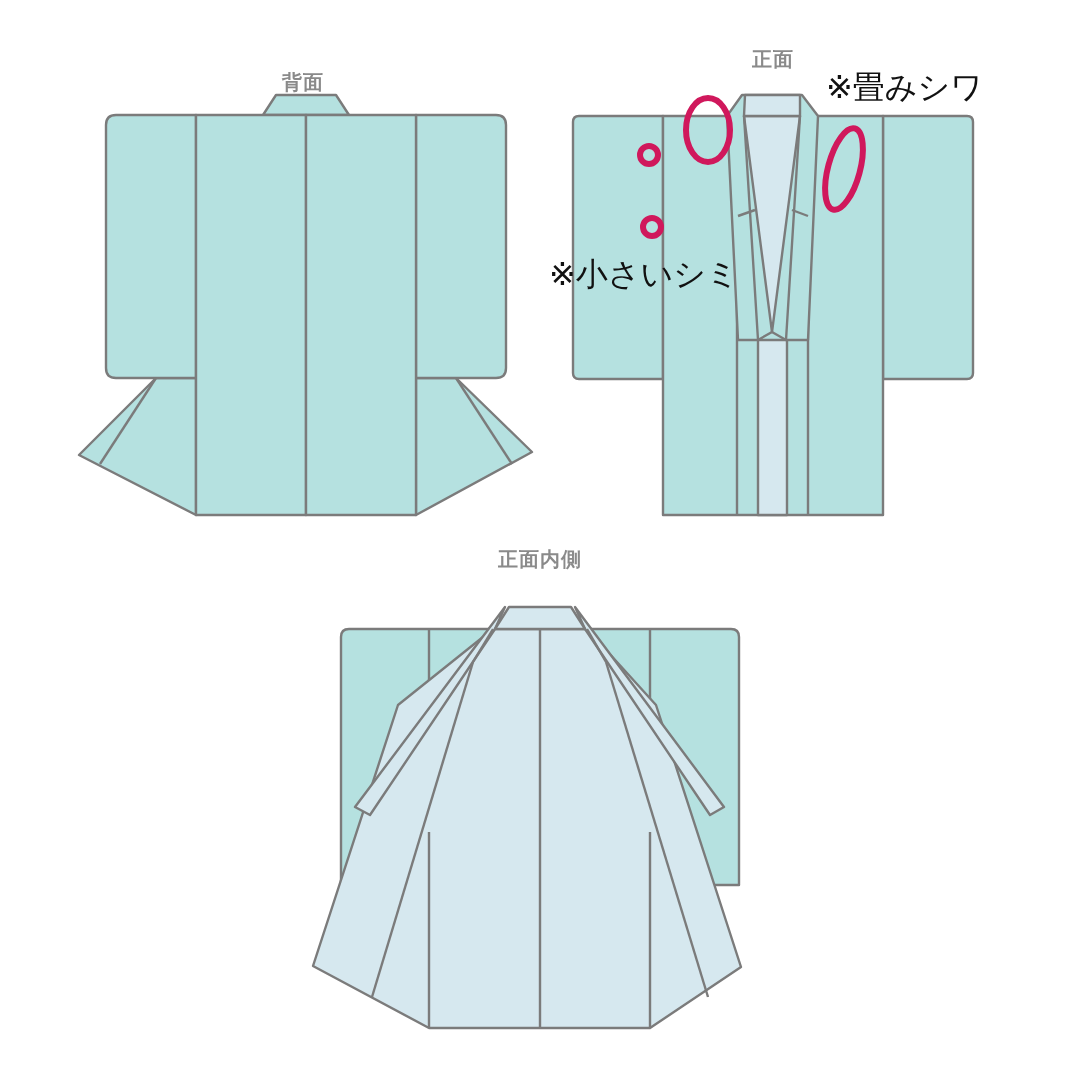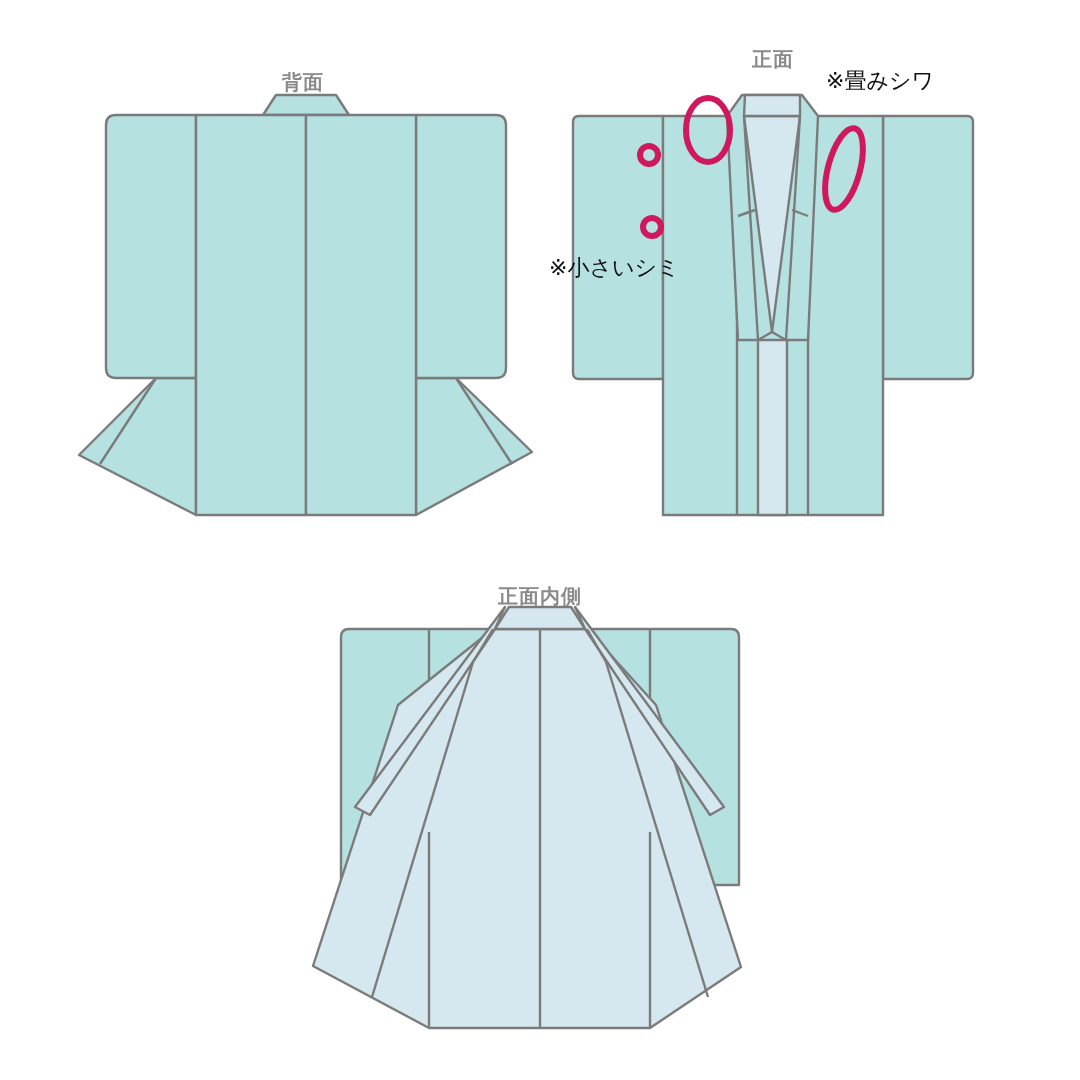--- a/index.html
+++ b/index.html
@@ -1,32 +1,32 @@
 <!DOCTYPE html>
 <html><head>
 <meta charset="utf-8">
 <style>
   html, body { margin: 0; padding: 0; background: #ffffff; }
   body { width: 1080px; height: 1080px; position: relative; overflow: hidden;
          font-family: "DejaVu Sans", "Liberation Sans", sans-serif; }
   svg.canvas { position: absolute; left: 0; top: 0; }
   .label { position: absolute; font-weight: bold; font-size: 20px; color: #8a8a8a;
            transform: translateX(-50%); white-space: nowrap; letter-spacing: 1px; }
-  .note { position: absolute; font-size: 22px; color: #111; white-space: nowrap; }
+  .note { position: absolute; font-size: 32px; color: #111; white-space: nowrap; }
   .body-fill { fill: #b5e1e0; stroke: #7b7b7b; stroke-width: 2.4; stroke-linejoin: round; }
   .inner-fill { fill: #d6e8ef; stroke: #7b7b7b; stroke-width: 2.4; stroke-linejoin: round; }
   .seam { fill: none; stroke: #7b7b7b; stroke-width: 2.4; }
   .mark { fill: none; stroke: #d0185c; stroke-width: 6; }
 </style>
 </head>
 <body>
 
 <div class="label" style="left:303px; top:46px;margin-top:23px;">背面</div>
 <div class="label" style="left:773px; top:46px;text-align:right;">正面</div>
-<div class="label" style="left:540px; top:583px;text-align:right;">正面内側</div>
+<div class="label" style="left:540px; top:546px;text-align:right;">正面内側</div>
 
 <svg class="canvas" width="1080" height="1080" viewBox="0 0 1080 1080">
 
   <g>
 
     <polygon class="body-fill" points="263,115 276,95 336,95 349,115"></polygon>
 
     <polygon class="body-fill" points="196,378 156,378 79,455 196,515"></polygon>
     <polygon class="body-fill" points="416,378 456,378 532,452 416,515"></polygon>
     <line class="seam" x1="156" y1="378" x2="100" y2="464"></line>

